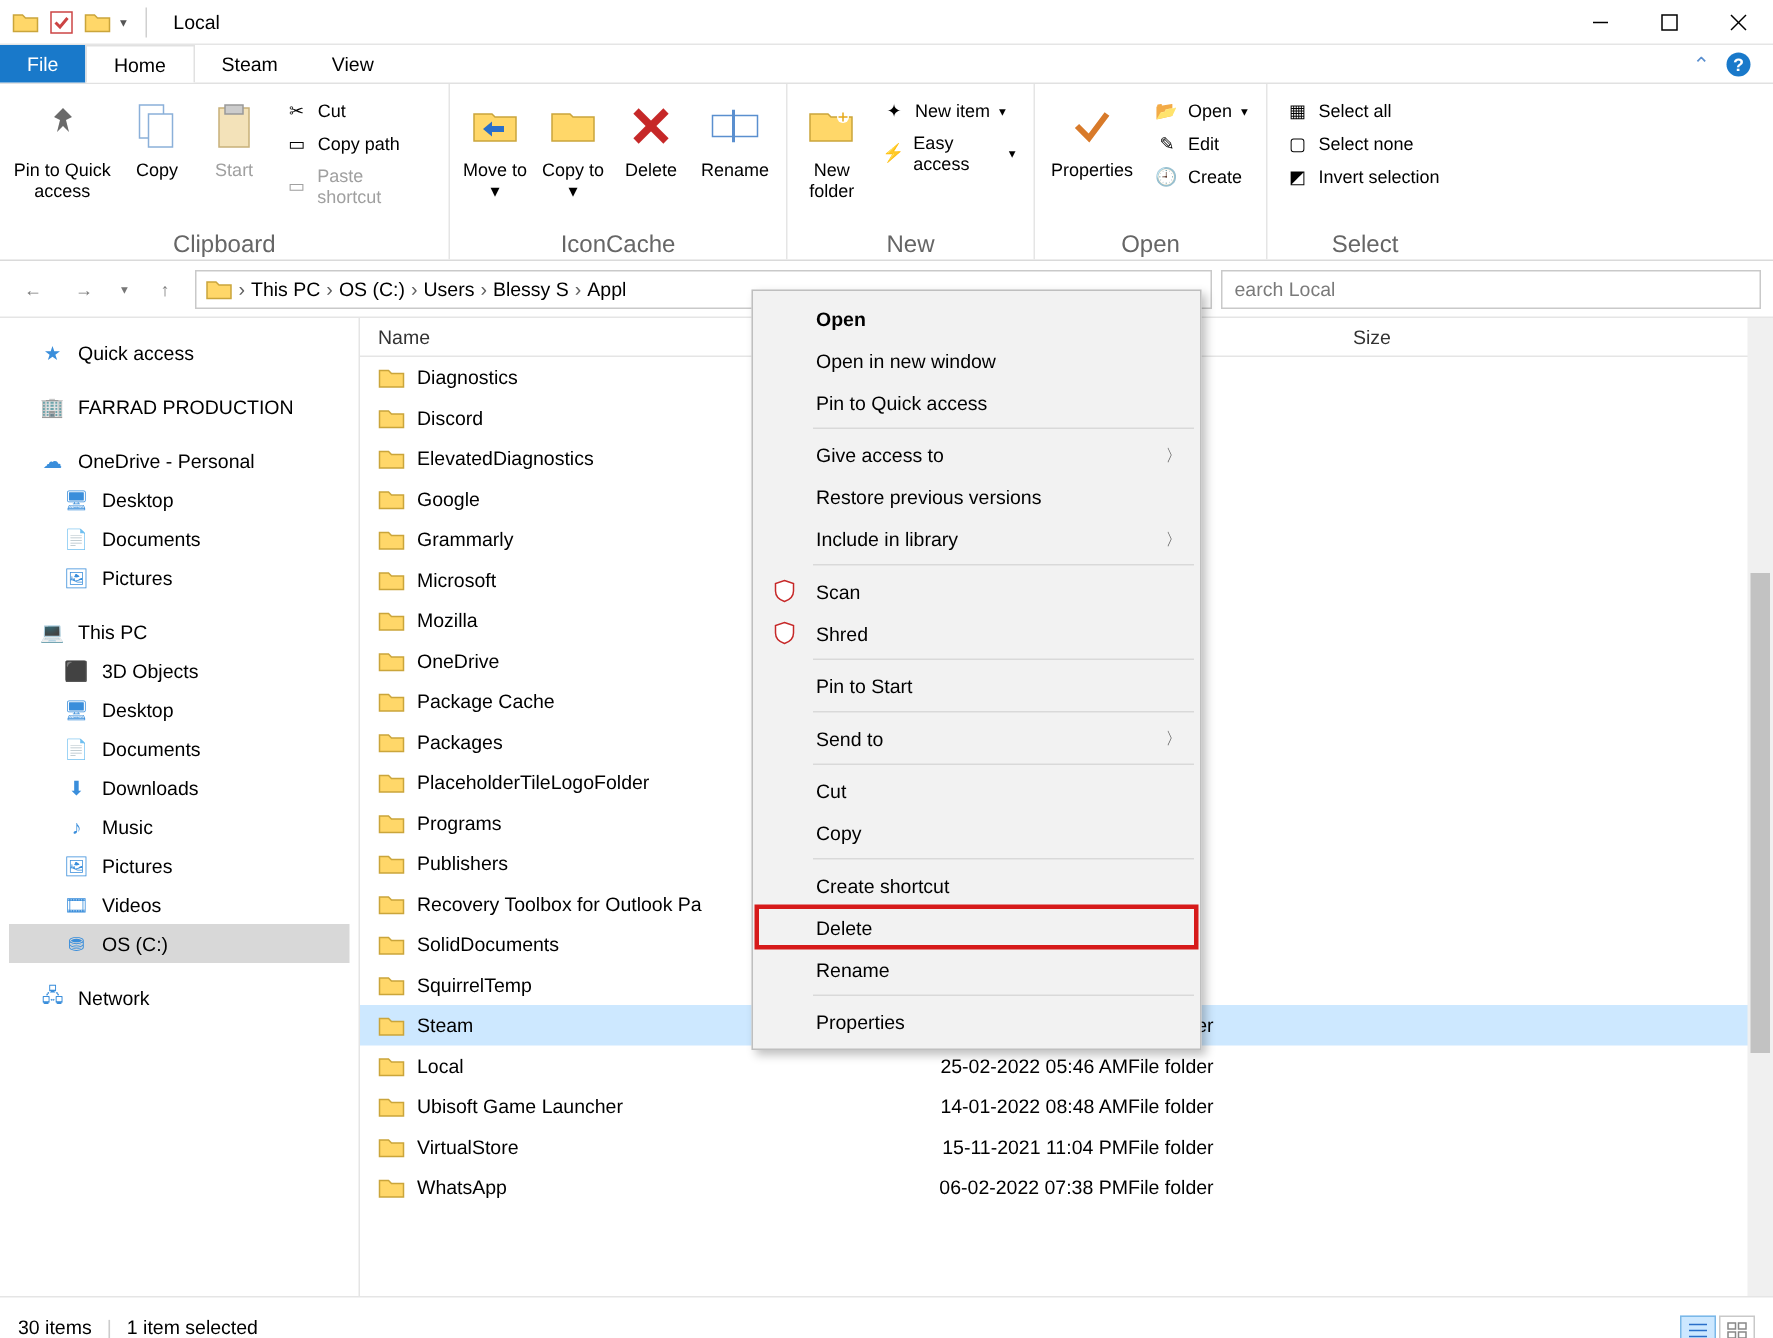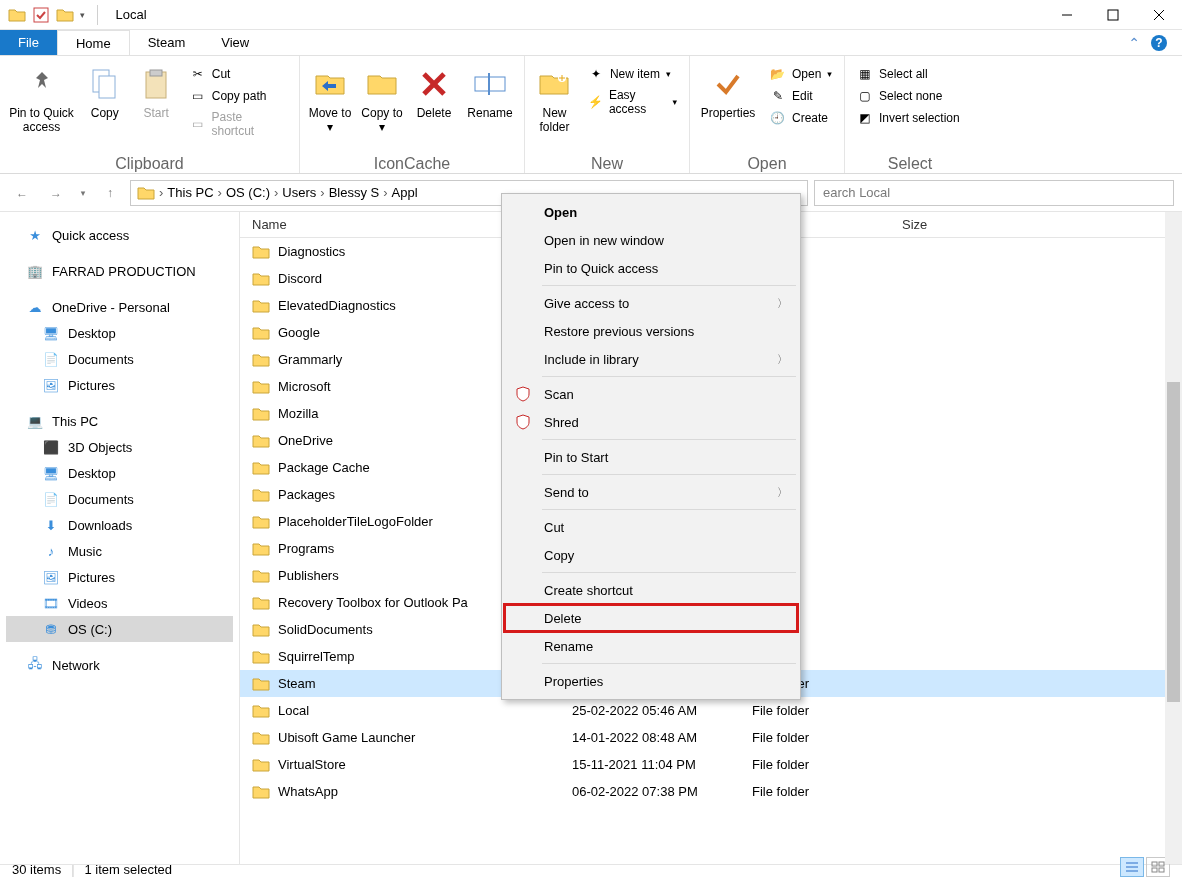--- a/index.html
+++ b/index.html
@@ -53,32 +53,32 @@
 
   .filepane { flex: 1; display: flex; flex-direction: column; position: relative; }
   .cols { height: 26px; display: flex; align-items: center; border-bottom: 1px solid #e5e5e5; padding-left: 12px; font-size: 13px; color:#333; }
   .cols .cname { width: 320px; display:flex;align-items:center;gap:6px; }
   .cols .cdate { width: 180px; }
   .cols .ctype { width: 150px; }
   .cols .csize { width: 100px; }
   .filelist { flex: 1; overflow: hidden; }
   .row { height: 27px; display: flex; align-items: center; padding-left: 12px; font-size: 13px; }
   .row .cname { width: 320px; display: flex; align-items: center; gap: 8px; }
-  .row .cdate { width: 180px; }
+  .row .cdate { width: 180px; text-align: right; }
   .row .ctype { width: 150px; }
   .row .csize { width: 100px; text-align: right; padding-right: 20px; }
   .row.selected { background: #cde8ff; }
   .foldericon { width: 18px; height: 14px; }
   .fileicon { width: 16px; height: 18px; }
 
   .scrolltrack { position: absolute; right: 0; top: 0; bottom: 0; width: 17px; background: #f0f0f0; }
   .scrollthumb { position: absolute; left: 2px; right: 2px; top: 170px; height: 320px; background: #c2c2c2; border-radius: 0; }
 
   
-  .statusbar { height: 24px; border-top: 1px solid #e5e5e5; display: flex; align-items: flex-end; padding: 12px 12px; font-size: 13px; }
+  .statusbar { height: 24px; border-top: 1px solid #e5e5e5; display: flex; align-items: flex-start; padding: 12px 12px; font-size: 13px; }
   .statusbar .sep { margin: 0 10px; color: #ccc; }
   .statusbar .views { margin-left: auto; display:flex; gap:2px; }
   .viewbtn { width:24px; height:20px; border:1px solid #c9c9c9; display:flex;align-items:center;justify-content:center; }
   .viewbtn.active { background:#cde8ff; border-color:#7ab8e8; }
 
   
   .ctxmenu { position: absolute; left: 501px; top: 193px; width: 300px; background: #f2f2f2; border: 1px solid #bfbfbf; box-shadow: 3px 3px 6px rgba(0,0,0,0.25); padding: 4px 2px; font-size: 13px; }
   .ctxitem { height: 28px; display: flex; align-items: center; padding-left: 40px; position: relative; }
   .ctxitem .cicon { position:absolute; left:10px; width:18px; height:18px; display:flex;align-items:center;justify-content:center; }
   .ctxitem .arrow { position:absolute; right:10px; color:#555; font-size:11px; }

